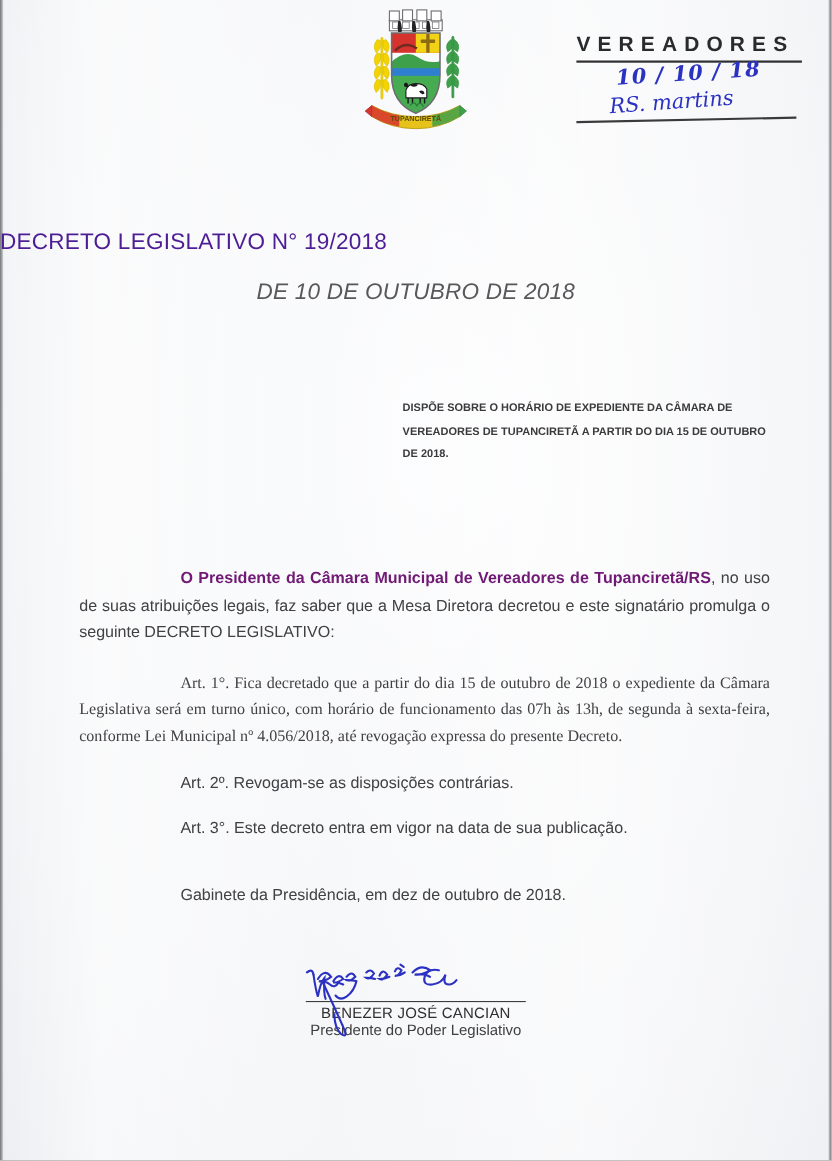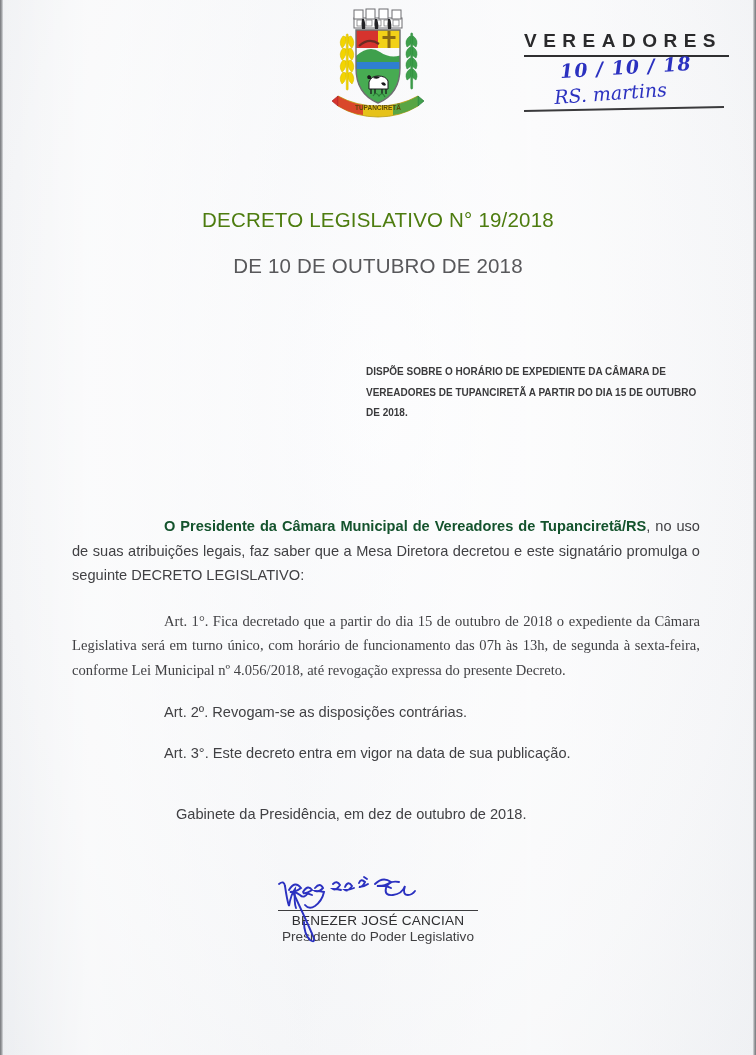--- a/index.html
+++ b/index.html
@@ -118,33 +118,33 @@
     height: 1.6px;
     background: #3a3a3c;
     transform: rotate(-1.2deg);
   }
 
   
   .doc-title {
     position: absolute;
     left: 0; right: 0;
     top: 208px;
-    text-align: center;
     font-size: 20.5px;
-    color: #4d7c0f;
+    color: #4c1d95;
     letter-spacing: .2px;
   }
   .doc-subtitle {
     position: absolute;
     left: 0; right: 0;
     top: 254px;
     text-align: center;
     font-size: 20.5px;
     color: #58585b;
     letter-spacing: .2px;
+    font-style: italic;
   }
 
   
   .ementa {
     position: absolute;
     left: 366px;
     top: 362px;
     width: 336px;
     font-size: 10px;
     font-weight: 700;
@@ -163,25 +163,25 @@
     line-height: 24.5px;
     color: #414144;
     text-align: justify;
   }
   .body-block p { margin: 0; }
   .p-preamble { margin-bottom: 21px !important; }
   .p-art1 { margin-bottom: 18px !important; font-family: Liberation Serif, serif; }
   .p-art2 { margin-bottom: 16px !important; }
   .indent { display: inline-block; width: 92px; }
   .indent-sm { display: inline-block; width: 92px; }
-  b.strong { font-weight: 700; color: #14532d; }
+  b.strong { font-weight: 700; color: #701a75; }
 
   .closing {
     position: absolute;
-    left: 84px;
+    left: 72px;
     top: 806px;
     width: 628px;
     font-size: 14.6px;
     color: #414144;
   }
   .closing .indent { width: 92px; }
 
   
   .sig-block {
     position: absolute;

